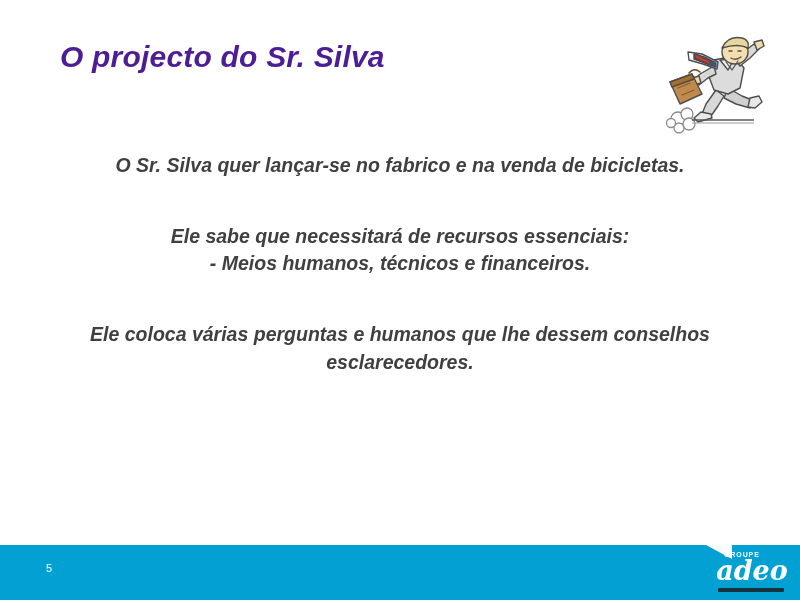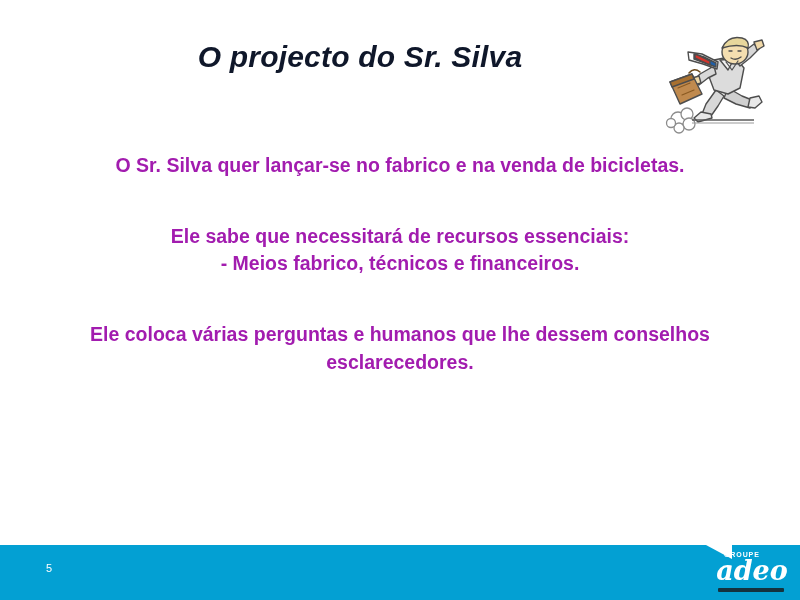--- a/index.html
+++ b/index.html
@@ -20,25 +20,24 @@
     inset: 0;
     background: #ffffff;
   }
 
   
   .slide-title {
     position: absolute;
     left: 60px;
     top: 40px;
     width: 600px;
-    text-align: center;
     font-size: 30px;
     font-weight: bold;
     font-style: italic;
-    color: #0f172a;
+    color: #4c1d95;
     letter-spacing: 0.2px;
     line-height: 1.1;
   }
 
   
   .clipart {
     position: absolute;
     left: 658px;
     top: 26px;
     width: 118px;
@@ -54,21 +53,22 @@
   .body-block {
     position: absolute;
     left: 70px;
     top: 152px;
     width: 660px;
     text-align: center;
   }
   .para {
     font-size: 19.5px;
     font-weight: bold;
-    color: #a21caf;
+    font-style: italic;
+    color: #404040;
     line-height: 1.42;
   }
   .para + .para {
     margin-top: 43px;
   }
 
   
   .footer-bar {
     position: absolute;
     left: 0;
@@ -203,21 +203,21 @@
     </svg>
   </div>
 
   <div class="body-block">
     <div class="para">
       <span>O Sr. Silva quer lançar-se no fabrico e na venda de</span>
       <span>bicicletas.</span>
     </div>
     <div class="para">
       <span>Ele sabe que necessitará de recursos essenciais:</span><br>
-      <span>- Meios fabrico, técnicos e financeiros.</span>
+      <span>- Meios humanos, técnicos e financeiros.</span>
     </div>
     <div class="para">
       <span>Ele coloca várias perguntas e humanos que lhe</span>
       <span>dessem conselhos esclarecedores.</span>
     </div>
   </div>
 
   <div class="footer-bar"></div>
   <div class="footer-notch"></div>
 

